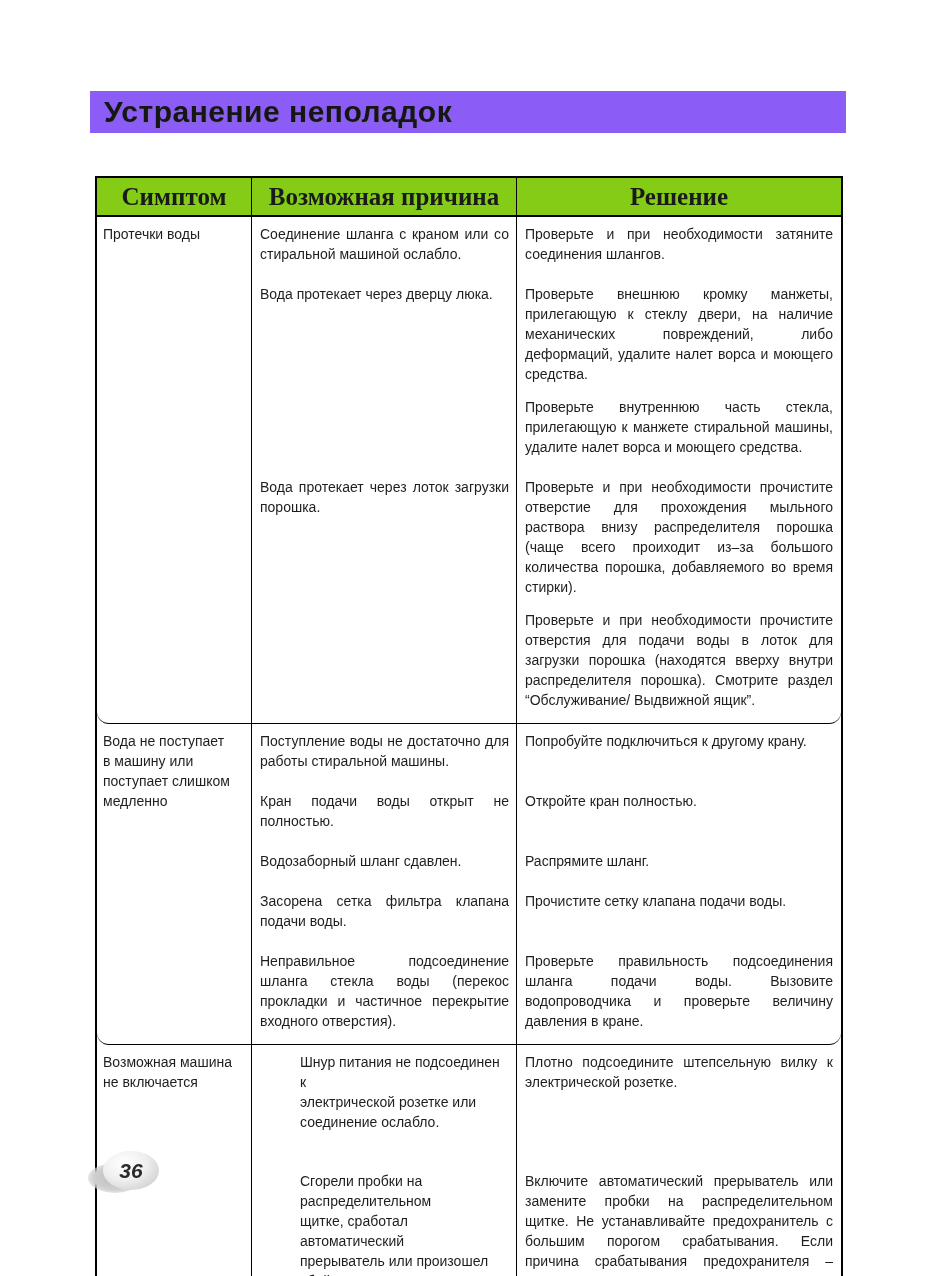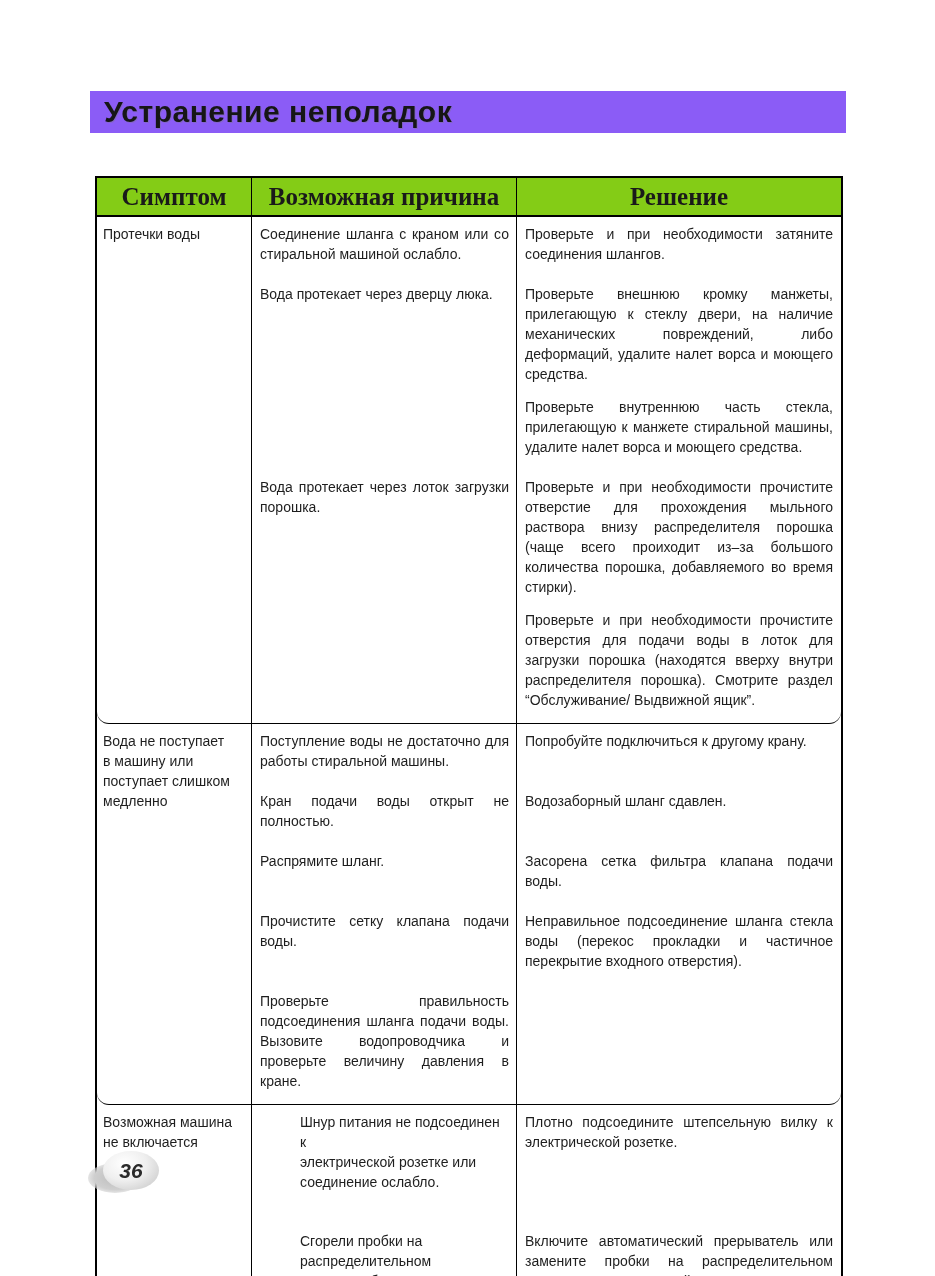--- a/index.html
+++ b/index.html
@@ -190,20 +190,23 @@
           <div class="pairs">
             <div class="pcell cause-cell">
               <p class="cell-p">Поступление воды не достаточно для работы стиральной машины.</p>
             </div>
             <div class="pcell sol-cell">
               <p class="cell-p">Попробуйте подключиться к другому крану.</p>
             </div>
             <div class="pcell cause-cell">
               <p class="cell-p">Кран подачи воды открыт не полностью.</p>
             </div>
+            <div class="pcell sol-cell">
+              <p class="cell-p">Откройте кран полностью.</p>
+            </div>
             <div class="pcell cause-cell">
               <p class="cell-p">Водозаборный шланг сдавлен.</p>
             </div>
             <div class="pcell sol-cell">
               <p class="cell-p">Распрямите шланг.</p>
             </div>
             <div class="pcell cause-cell">
               <p class="cell-p">Засорена сетка фильтра клапана подачи воды.</p>
             </div>
             <div class="pcell sol-cell">

